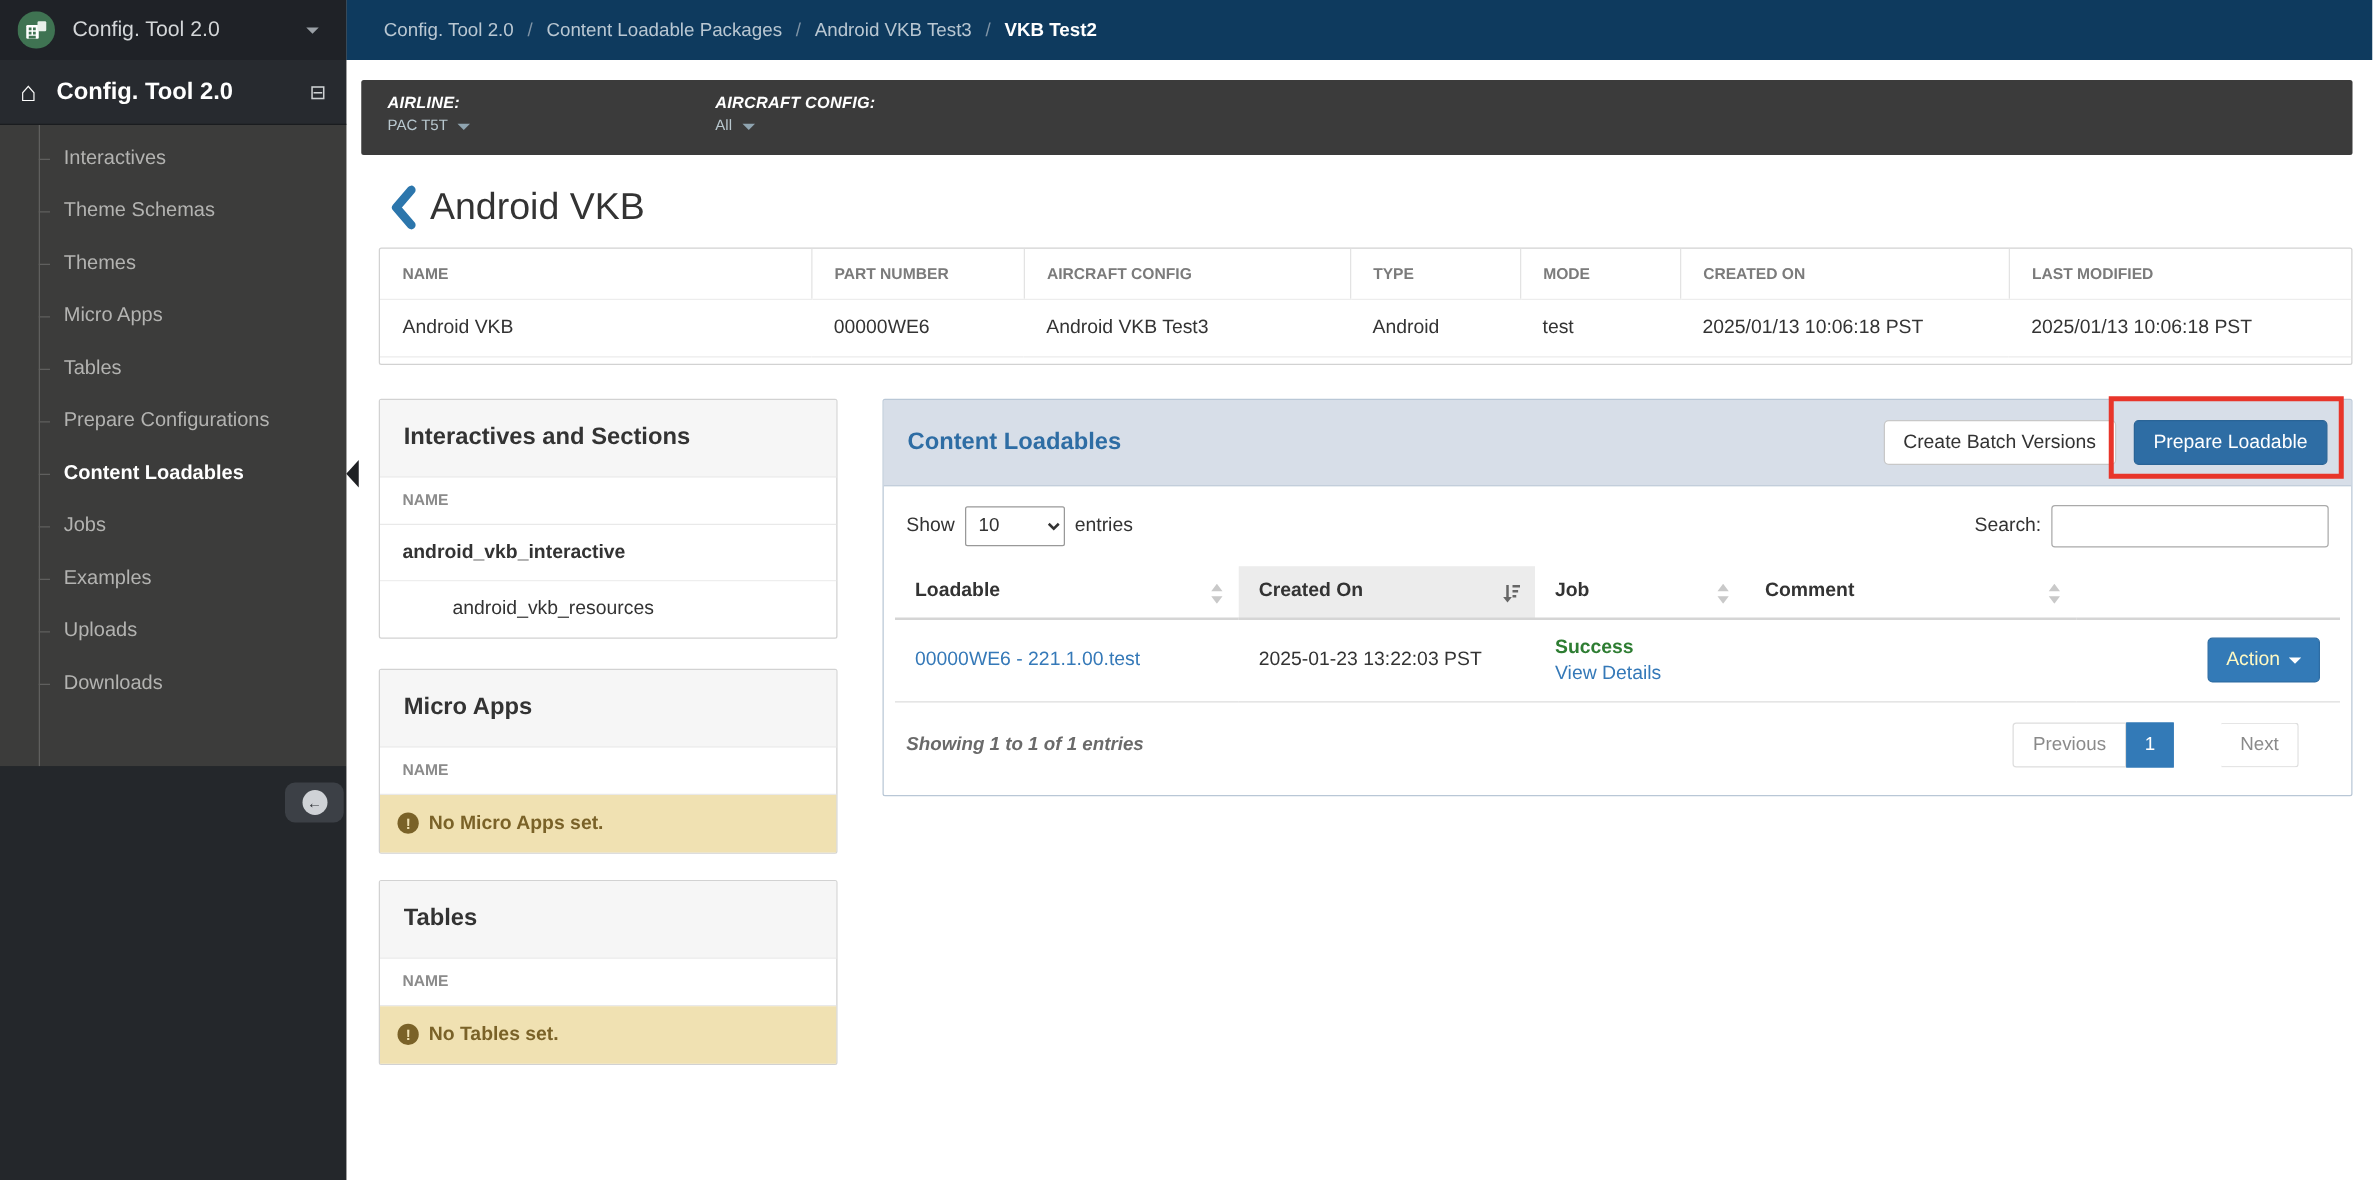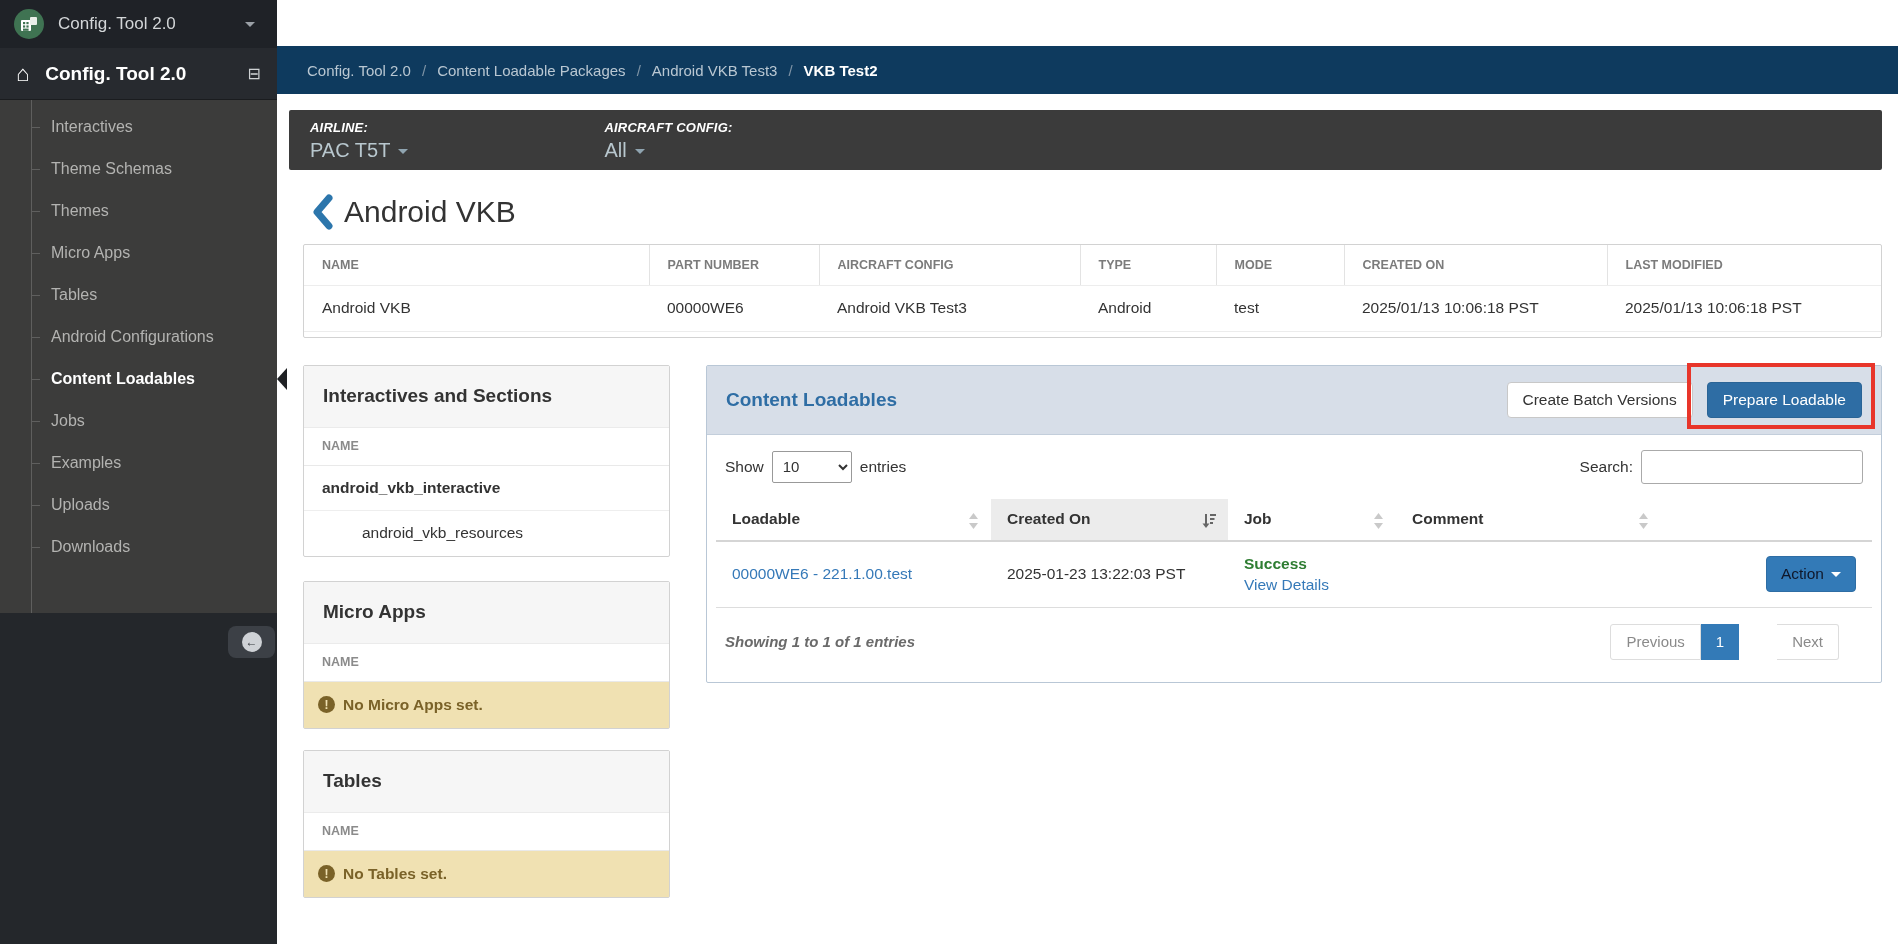--- a/index.html
+++ b/index.html
@@ -1,17 +1,17 @@
 <!DOCTYPE html>
 <html><head>
 <meta charset="utf-8">
 <style>
   * { margin:0; padding:0; box-sizing:border-box; }
   html,body { width:1898px; height:944px; font-family:"Liberation Sans", sans-serif; background:#fff; overflow:hidden; }
-  .app { position:relative; width:1898px; height:944px; display:flex;align-items:center; }
+  .app { position:relative; width:1898px; height:944px; display:flex; }
 
   
   .sidebar { position:relative; width:277px; height:944px; background:#24272b; flex:0 0 277px; }
   .brand { height:48px; background:#1f2227; display:flex; align-items:center; padding:0 14px; cursor:pointer; }
   .brand-logo { width:30px; height:30px; flex:0 0 30px; }
   .brand-label { color:#d3d6d8; font-size:17px; margin-left:14px; flex:1; }
   .brand .caret { border-top:5px solid #9aa0a6; border-left:5px solid transparent; border-right:5px solid transparent; margin-right:8px; }
   .side-header { height:52px; background:#272a2f; display:flex; align-items:center; padding:0 16px; border-bottom:1px solid #1a1c1f; }
   .home-glyph { color:#fff; font-size:22px; line-height:1; }
   .side-header-label { color:#fff; font-size:19px; font-weight:600; margin-left:16px; flex:1; }
@@ -32,21 +32,21 @@
   .breadcrumb { height:48px; background:#0e3a5e; display:flex; align-items:center; padding-left:30px; font-size:15px; color:#b9c7d2; }
   .breadcrumb .crumb { cursor:pointer; }
   .breadcrumb .sep { margin:0 11px; color:#7f94a6; }
   .breadcrumb .crumb.current { color:#fff; font-weight:700; cursor:default; }
 
   .content { position:relative; flex:1; padding:16px 16px 0 12px; }
   .filter-bar { height:60px; background:#3b3b3b; border-radius:2px; display:flex; align-items:flex-start; padding:10px 0 0 21px; }
   .filter-group { display:flex; flex-direction:column; }
   .filter-group.second { margin-left:196px; }
   .filter-label { color:#fff; font-size:13px; font-weight:700; letter-spacing:.2px;font-style:italic; }
-  .filter-value { color:#b8c7ce; font-size:20px; margin-top:4px; cursor:pointer; display:flex; align-items:center; }
+  .filter-value { color:#b8c7ce; font-size:12px; margin-top:4px; cursor:pointer; display:flex; align-items:center; }
   .filter-value .caret { border-top:5px solid #8fa4b0; border-left:5px solid transparent; border-right:5px solid transparent; margin-left:8px; margin-top:2px; }
 
   .page-title-row { display:flex; align-items:center; margin:24px 0 14px 21px; }
   .back-icon { width:24px; height:36px; cursor:pointer; }
   .page-title { font-size:30px; font-weight:400; color:#333; margin-left:10px; }
 
   .panel { background:#fff; border:1px solid #d2d2d2; border-radius:2px; }
   .panel-hd { display:flex; align-items:center; padding:0 19px; background:#f6f6f6; border-bottom:1px solid #ebebeb; font-size:19px; font-weight:700; color:#333; }
   .pkg-panel { margin-left:14px; }
   .pkg-panel .panel-hd { height:56px; }
@@ -89,21 +89,21 @@
   .search-input { margin-left:8px; width:222px; height:34px; border:1px solid #aaa; border-radius:3px; font-size:15px; padding:0 8px; font-family:inherit; }
 
   .cl-table { width:100%; border-collapse:collapse; margin-top:15px; }
   .cl-table th { text-align:left; font-size:15.5px; font-weight:700; color:#333; padding:11px 12px 11px 16px; border-bottom:2px solid #d5d5d5; cursor:pointer; }
   .cl-table th.sorted { background:#ececec; }
   .sort-icon { float:right; margin-top:3px; }
   .cl-table td { font-size:15.5px; color:#333; padding:13px 16px; border-bottom:1px solid #ddd; vertical-align:middle; }
   .link { color:#3579b8; cursor:pointer; text-decoration:none; }
   .job-status { color:#2e7d32; font-weight:700; }
   .job-link { display:block; margin-top:3px; }
-  .action-btn { background:#337ab7; border-color:#2e6da4; color:#0f172a; padding:8px 14px; display:inline-flex; align-items:center; }
+  .action-btn { background:#337ab7; border-color:#2e6da4; color:#fef9c3; padding:8px 14px; display:inline-flex; align-items:center; }
   .action-btn .caret { border-top:5px solid #fff; border-left:5px solid transparent; border-right:5px solid transparent; margin-left:7px; }
   .td-action { text-align:right; padding-right:26px; }
 
   .cl-footer { display:flex; align-items:center; justify-content:space-between; padding:16px 9px 22px; }
   .summary { font-size:15px; font-style:italic; font-weight:600; color:#6a6a6a; }
   .pagination { display:flex; list-style:none; margin-right:24px; }
   .page-btn { height:36px; display:flex; align-items:center; padding:0 15px; border:1px solid #ddd; font-size:15px; color:#8a8a8a; background:#fff; cursor:pointer; }
   .page-btn.prev { border-radius:3px 0 0 3px; }
   .page-btn.next { border-radius:0 3px 3px 0; border-left:none;margin-left:38px; }
   .page-btn.active { background:#337ab7; border-color:#337ab7; color:#fff; padding:0 14px; }
@@ -146,21 +146,21 @@
         <li>
             <span>Themes</span>
           </li>
         <li>
             <span>Micro Apps</span>
           </li>
         <li>
             <span>Tables</span>
           </li>
         <li>
-            <span>Android Configurations</span>
+            <span>Prepare Configurations</span>
           </li>
         <li class="active">
             <span>Content Loadables</span>
             <span class="active-arrow"></span>
           </li>
         <li>
             <span>Jobs</span>
           </li>
         <li>
             <span>Examples</span>

